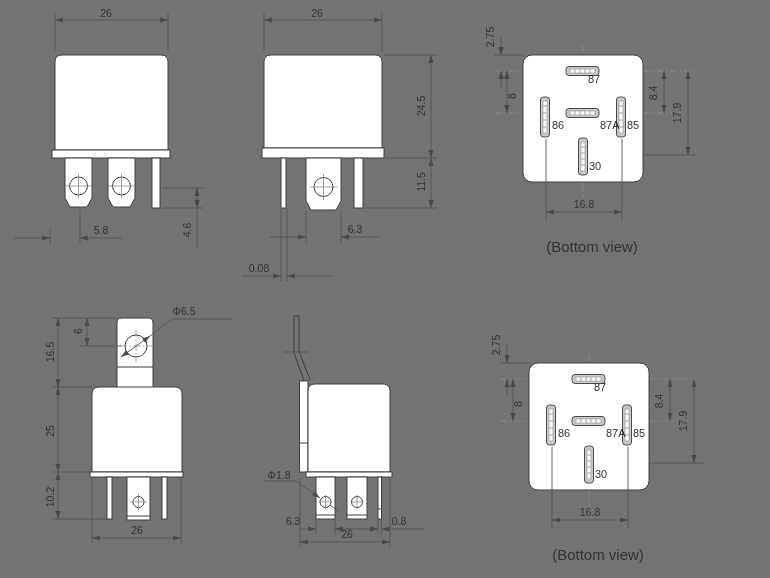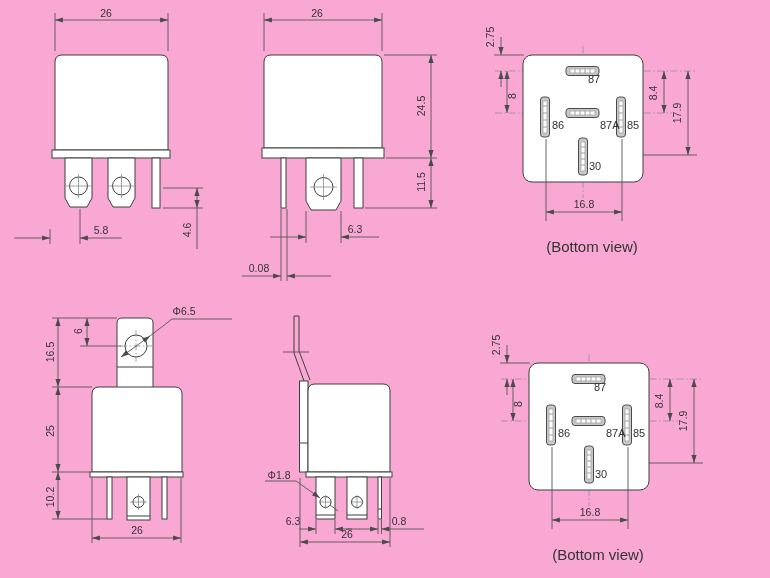--- a/index.html
+++ b/index.html
@@ -1,16 +1,16 @@
 <!DOCTYPE html>
 <html><head>
 <meta charset="utf-8">
 <style>
   html,body{margin:0;padding:0;background:#fff;}
-  #canvas{position:relative;width:770px;height:578px;background:#f9a8d4;overflow:hidden;
+  #canvas{position:relative;width:770px;height:578px;background:#737373;overflow:hidden;
           font-family:"Liberation Sans",sans-serif;}
   svg{display:block;}
   .fw{fill:#ffffff;stroke:#3f3f3f;stroke-width:1;}
   .ol{fill:none;stroke:#3f3f3f;stroke-width:1;}
   .dl{fill:none;stroke:#555555;stroke-width:0.9;}
   .cl{fill:none;stroke:#8f8f8f;stroke-width:0.8;stroke-dasharray:7 2.5 1.5 2.5;}
   .tick{stroke:#8a8a8a;stroke-width:0.8;fill:none;}
   .slot{fill:#c9c9c9;stroke:#4a4a4a;stroke-width:1;}
   .slot-in{fill:#ffffff;stroke:#9a9a9a;stroke-width:0.7;}
   .dt{font-size:10.5px;fill:#333333;}

